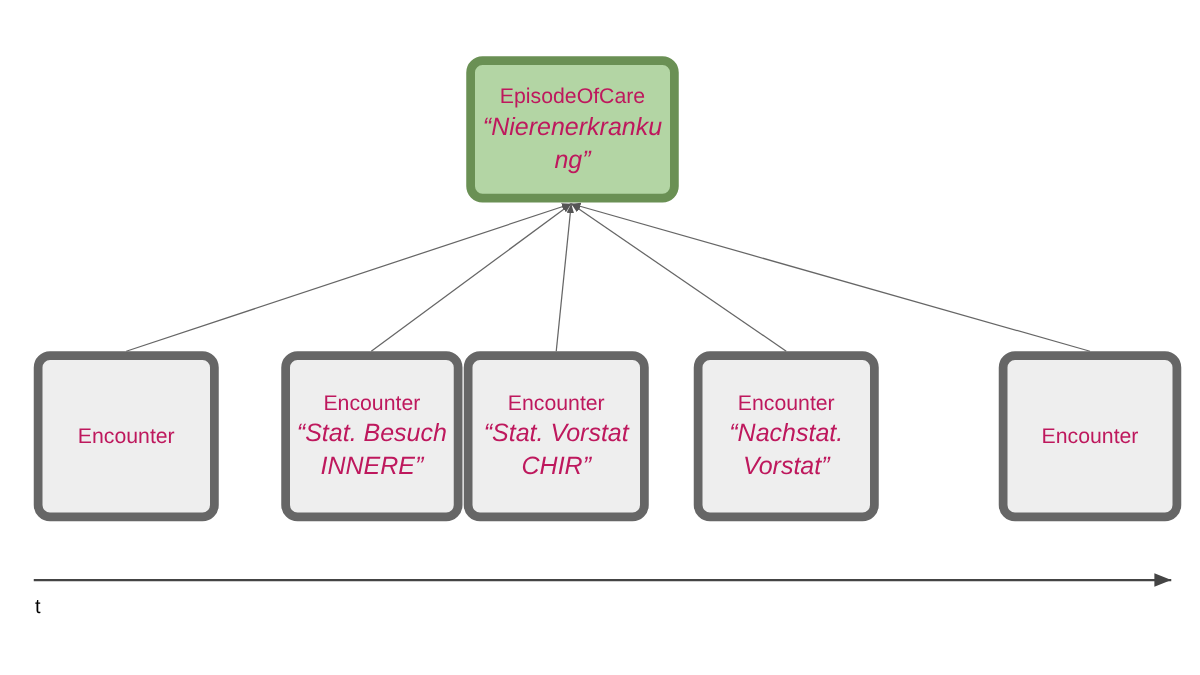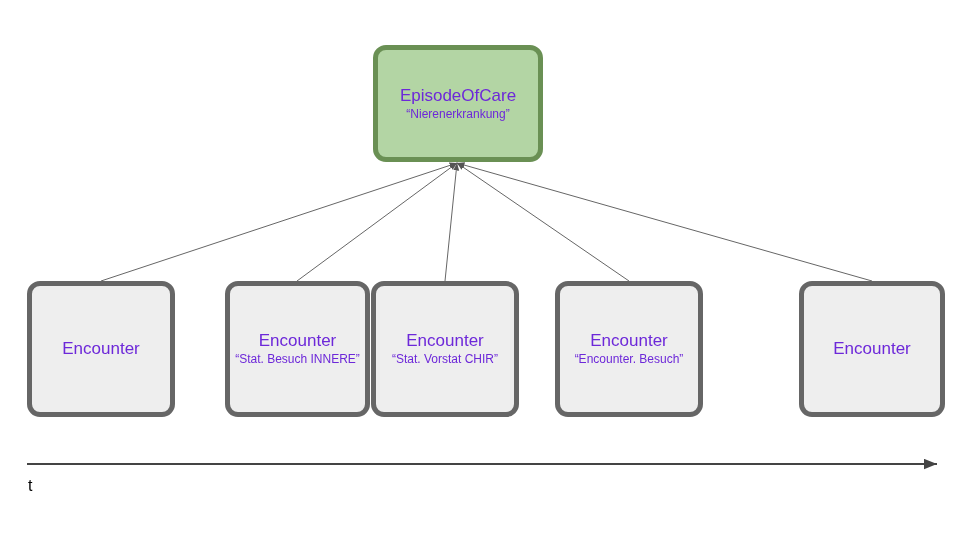--- a/index.html
+++ b/index.html
@@ -20,37 +20,38 @@
   #edges {
     position: absolute;
     left: 0;
     top: 0;
     width: 960px;
     height: 540px;
   }
   .node {
     position: absolute;
     box-sizing: border-box;
-    border: 5px solid #4d7c0f;
+    border: 7px solid #4d7c0f;
     border-radius: 13px;
     display: flex;
     flex-direction: column;
     align-items: center;
     justify-content: center;
     text-align: center;
     line-height: 1.30;
-    color: #6d28d9;
+    color: #be185d;
   }
   .node .title {
     font-size: 17px;
   }
   .node .sub {
-    font-size: 12px;
+    font-size: 20px;
     max-width: 94%;
     word-break: break-word;
+    font-style: italic;
   }
   .node-root {
     background: #b3d5a4;
     border-color: #6a9054;
   }
   .node-enc {
     background: #eeeeee;
     border-color: #666666;
   }
   .axis-label {
@@ -97,21 +98,21 @@
     <div class="sub">“Stat. Besuch INNERE”</div>
   </div>
 
   <div class="node node-enc" style="left: 371px; top: 281px; width: 148px; height: 136px;">
     <div class="title">Encounter</div>
     <div class="sub">“Stat. Vorstat CHIR”</div>
   </div>
 
   <div class="node node-enc" style="left: 555px; top: 281px; width: 148px; height: 136px;">
     <div class="title">Encounter</div>
-    <div class="sub">“Encounter. Besuch”</div>
+    <div class="sub">“Nachstat. Vorstat”</div>
   </div>
 
   <div class="node node-enc" style="left: 799px; top: 281px; width: 146px; height: 136px;">
     <div class="title">Encounter</div>
   </div>
 
   <div class="axis-label" style="left: 28px; top: 477px;">t</div>
 
 </div>
 

